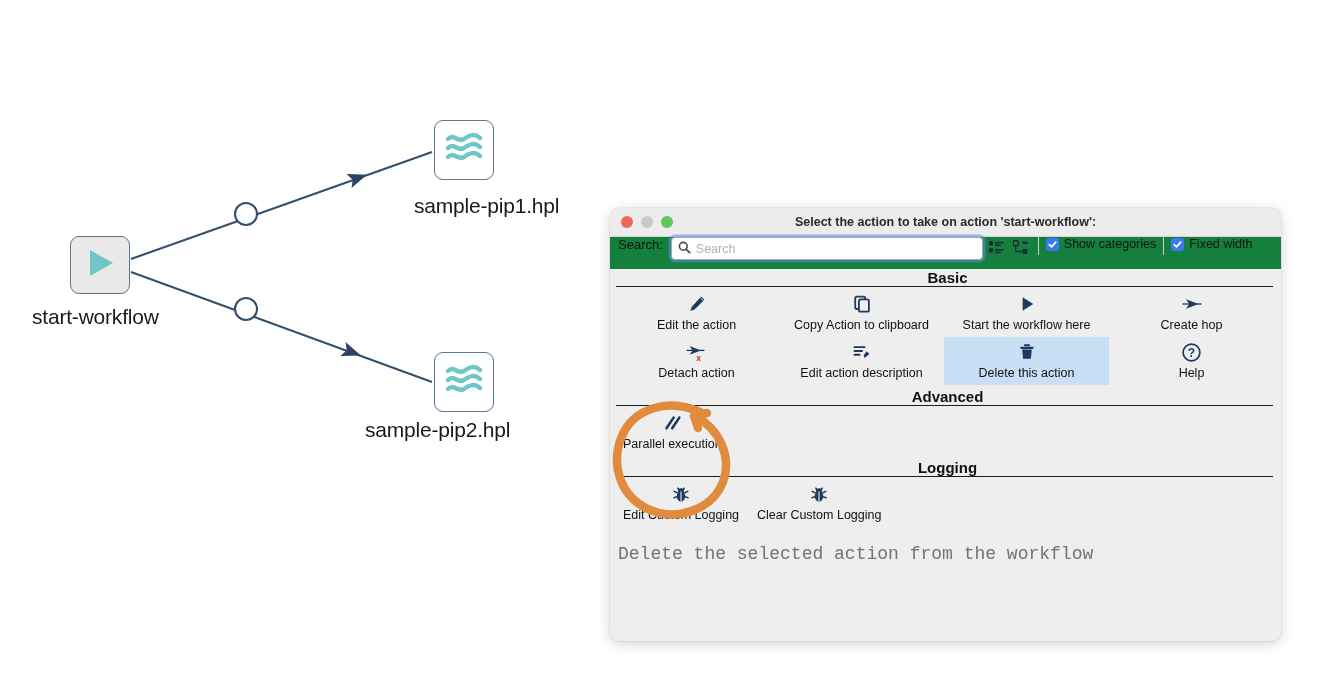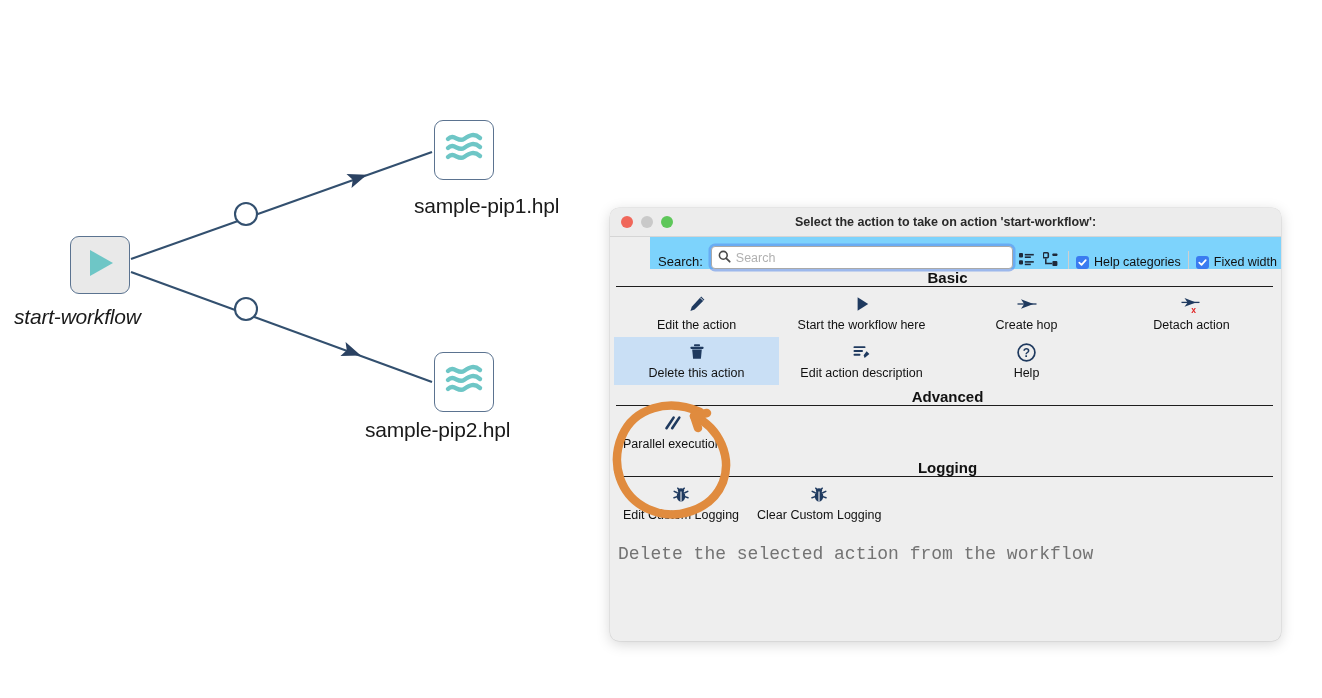--- a/index.html
+++ b/index.html
@@ -47,21 +47,21 @@
   #node-pip1 { left: 434px; top: 120px; }
   #node-pip2 { left: 434px; top: 352px; }
 
   .node-label {
     position: absolute;
     font-size: 21px;
     color: #1a1a1a;
     white-space: nowrap;
     letter-spacing: -0.2px;
   }
-  #label-start { left: 14px; top: 305px; font-style: italic; }
+  #label-start { left: 32px; top: 305px; }
   #label-pip1  { left: 369px; top: 194px; margin-left: 45px; }
   #label-pip2  { left: 365px; top: 418px; }
 
   
   #dialog {
     position: absolute;
     left: 610px; top: 208px;
     width: 671px; height: 433px;
     background: #eeeeee;
     border-radius: 9px;
@@ -96,25 +96,24 @@
     text-align: center;
     font-size: 12.5px;
     font-weight: bold;
     color: #2a2a2a;
     pointer-events: none;
   }
 
   
   #search-row {
     display: flex;
-    align-items: flex-end;
+    align-items: flex-start;
     height: 32px;
     padding: 0 4px 0 8px;
-    background: #7dd3fc;
-    margin-left: 40px;
+    background: #15803d;
   }
   #search-label {
     font-size: 13px;
     color: #111;
     margin-right: 8px;
   }
   #search-field {
     flex: 1;
     position: relative;
     height: 21px;
@@ -331,21 +330,21 @@
     </div>
 
     <div class="vsep"></div>
 
     <div class="check-item">
       <span class="chk">
         <svg width="9" height="9" viewBox="0 0 10 10">
           <path d="M1.4 5.2 L3.9 7.6 L8.6 2.3" fill="none" stroke="#ffffff" stroke-width="1.9" stroke-linecap="round" stroke-linejoin="round"></path>
         </svg>
       </span>
-      <span>Help categories</span>
+      <span>Show categories</span>
     </div>
 
     <div class="vsep"></div>
 
     <div class="check-item">
       <span class="chk">
         <svg width="9" height="9" viewBox="0 0 10 10">
           <path d="M1.4 5.2 L3.9 7.6 L8.6 2.3" fill="none" stroke="#ffffff" stroke-width="1.9" stroke-linecap="round" stroke-linejoin="round"></path>
         </svg>
       </span>
@@ -359,20 +358,29 @@
     <div class="cell">
       <span class="cell-icon">
         <svg width="20" height="20" viewBox="0 0 20 20">
           <path d="M14.2 2.6 L17.4 5.8 L7.6 15.6 L3.4 17 L4.8 12.8 Z" fill="#1f3a5f"></path>
           <path d="M13.2 3.6 L16.4 6.8" stroke="#eeeeee" stroke-width="1"></path>
         </svg>
       </span>
       <span class="cell-label">Edit the action</span>
     </div>
 
+    <div class="cell">
+      <span class="cell-icon">
+        <svg width="20" height="20" viewBox="0 0 20 20">
+          <rect x="3.2" y="2.6" width="10" height="12.4" rx="1.8" fill="none" stroke="#1f3a5f" stroke-width="1.8"></rect>
+          <rect x="6.9" y="5.3" width="10" height="12.4" rx="1.8" fill="#eeeeee" stroke="#1f3a5f" stroke-width="1.8"></rect>
+        </svg>
+      </span>
+      <span class="cell-label">Copy Action to clipboard</span>
+    </div>
 
     <div class="cell">
       <span class="cell-icon">
         <svg width="20" height="20" viewBox="0 0 20 20">
           <polygon points="5.6,3.2 16.2,10 5.6,16.8" fill="#1f3a5f"></polygon>
         </svg>
       </span>
       <span class="cell-label">Start the workflow here</span>
     </div>
 
@@ -388,45 +396,45 @@
 
     <div class="cell">
       <span class="cell-icon">
         <svg width="22" height="20" viewBox="0 0 22 20">
           <polygon points="3.5,4 15,8.4 3.5,12.8 6.6,8.4" fill="#1f3a5f"></polygon>
           <line x1="0.5" y1="8.4" x2="18.5" y2="8.4" stroke="#1f3a5f" stroke-width="1.3"></line>
           <text x="10.2" y="19" font-family="Liberation Sans, sans-serif" font-size="8.5" font-weight="bold" fill="#e02020">x</text>
         </svg>
       </span>
       <span class="cell-label">Detach action</span>
-    </div>
-
-    <div class="cell selected">
-      <span class="cell-icon">
-        <svg width="20" height="20" viewBox="0 0 20 20">
-          <rect x="7" y="2.2" width="6" height="2" rx="0.7" fill="#1f3a5f"></rect>
-          <rect x="3.4" y="4.8" width="13.2" height="2.1" rx="0.8" fill="#1f3a5f"></rect>
-          <path d="M5.2 7.6 h9.6 l-0.9 9.2 h-7.8 Z" fill="#1f3a5f"></path>
-        </svg>
-      </span>
-      <span class="cell-label">Delete this action</span>
     </div>
 
     <div class="cell">
       <span class="cell-icon">
         <svg width="22" height="20" viewBox="0 0 22 20">
           <g fill="#1f3a5f">
             <rect x="2.5" y="4.2" width="12" height="1.9" rx="0.9"></rect>
             <rect x="2.5" y="8.0" width="9.5" height="1.9" rx="0.9"></rect>
             <rect x="2.5" y="11.8" width="7" height="1.9" rx="0.9"></rect>
           </g>
           <path d="M15.6 9.2 L18.4 12 L13.6 16 L12.6 13.2 Z" fill="#1f3a5f"></path>
         </svg>
       </span>
       <span class="cell-label">Edit action description</span>
+    </div>
+
+    <div class="cell selected">
+      <span class="cell-icon">
+        <svg width="20" height="20" viewBox="0 0 20 20">
+          <rect x="7" y="2.2" width="6" height="2" rx="0.7" fill="#1f3a5f"></rect>
+          <rect x="3.4" y="4.8" width="13.2" height="2.1" rx="0.8" fill="#1f3a5f"></rect>
+          <path d="M5.2 7.6 h9.6 l-0.9 9.2 h-7.8 Z" fill="#1f3a5f"></path>
+        </svg>
+      </span>
+      <span class="cell-label">Delete this action</span>
     </div>
 
     <div class="cell">
       <span class="cell-icon">
         <svg width="21" height="21" viewBox="0 0 21 21">
           <circle cx="10.5" cy="10.5" r="8.4" fill="none" stroke="#1f3a5f" stroke-width="1.7"></circle>
           <text x="10.5" y="15" text-anchor="middle" font-family="Liberation Sans, sans-serif" font-size="12" font-weight="bold" fill="#1f3a5f">?</text>
         </svg>
       </span>
       <span class="cell-label">Help</span>

